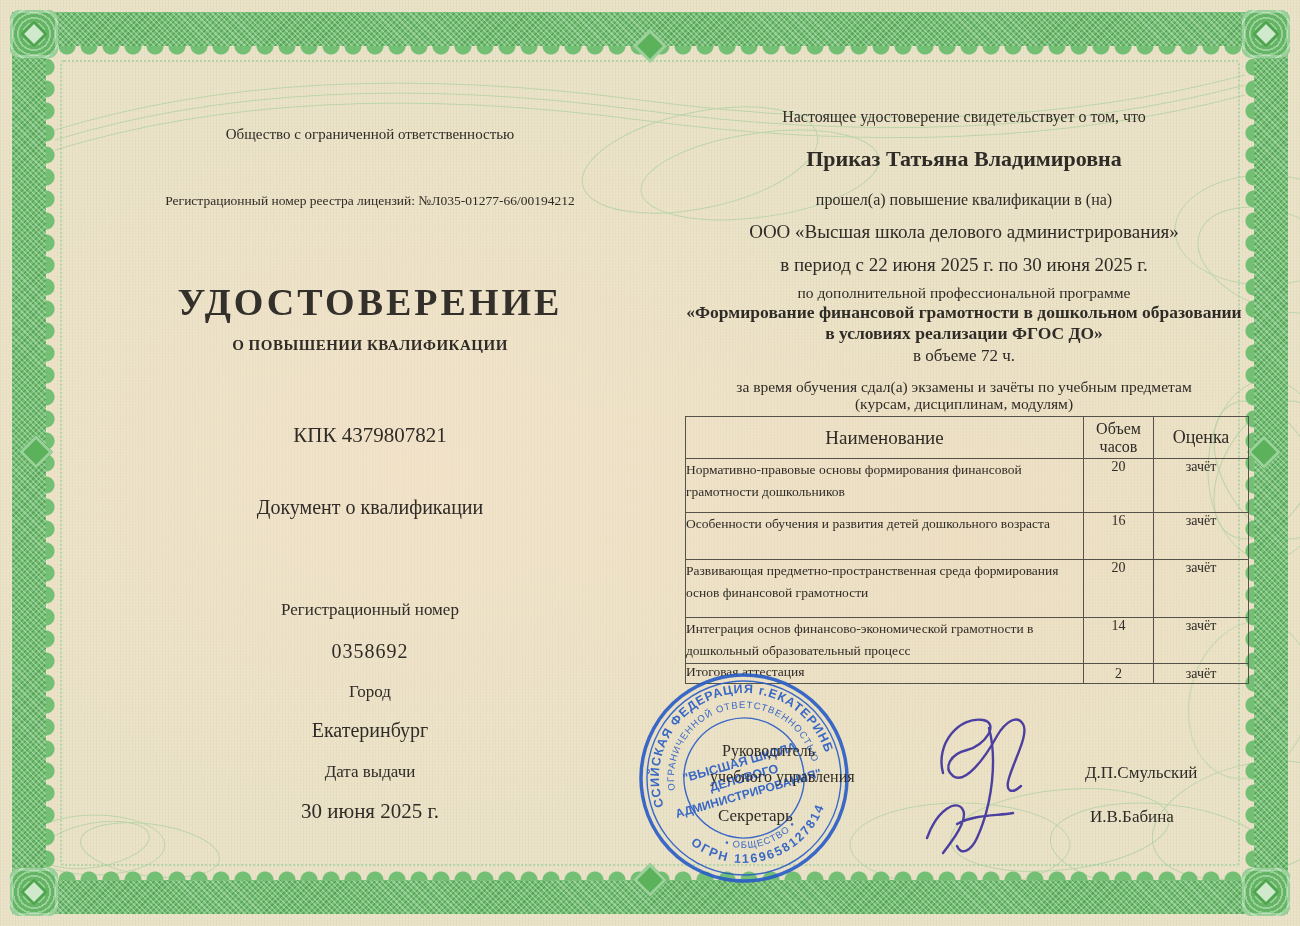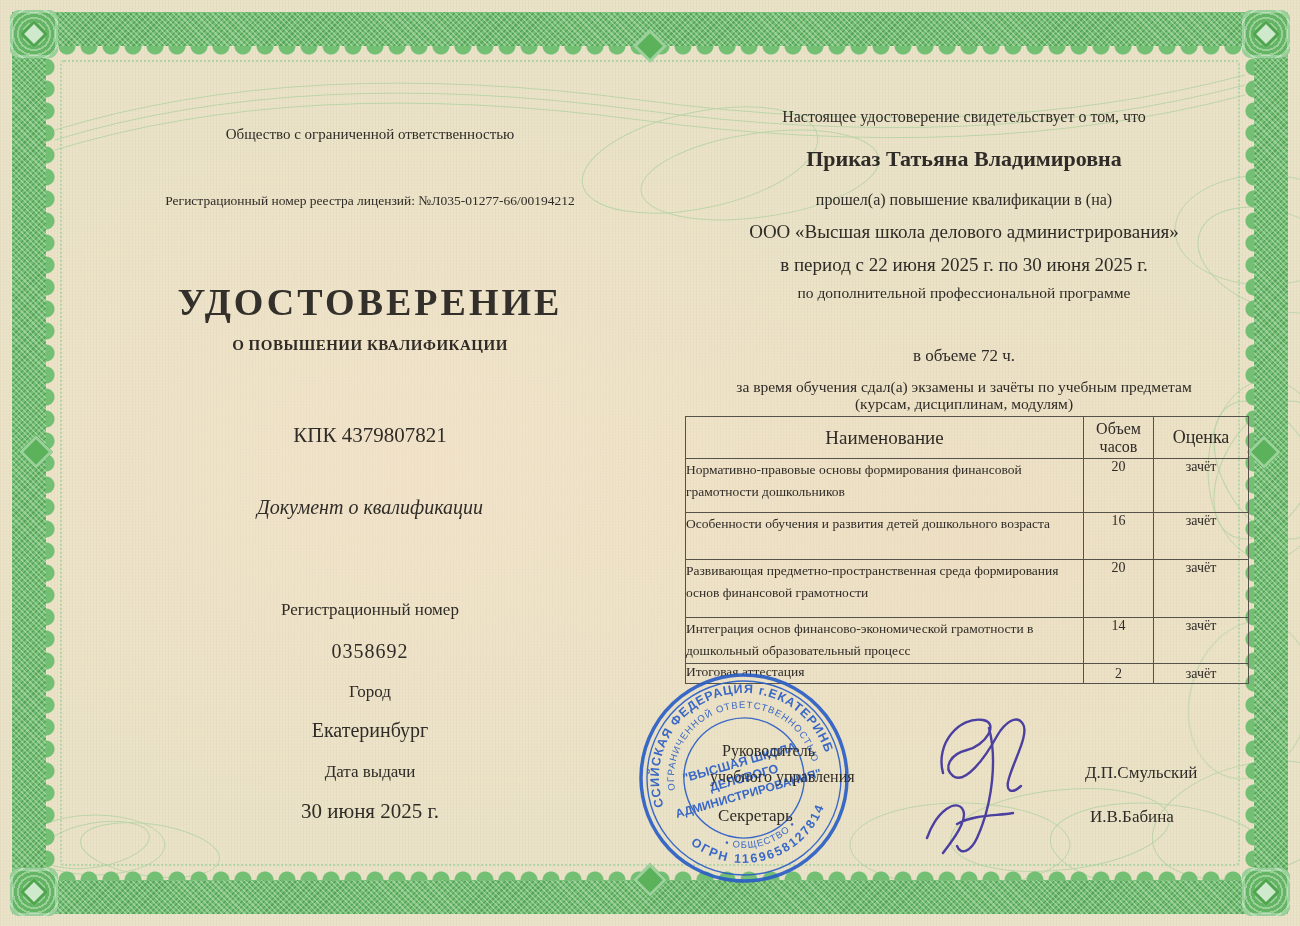--- a/index.html
+++ b/index.html
@@ -49,21 +49,21 @@
   .left-col{left:120px;width:500px;}
   .right-col{left:660px;width:608px;}
   
   .org-type{top:126px;font-size:15px;}
   .org-name{top:148px;font-size:19px;}
   .license1{top:193px;font-size:13.5px;}
   .license2{top:209px;font-size:13.5px;}
   .doc-title{top:280px;font-size:38px;font-weight:bold;letter-spacing:3px;color:#33302b;}
   .doc-subtitle{top:337px;font-size:15px;font-weight:bold;letter-spacing:.5px;}
   .kpk{top:423px;font-size:21px;}
-  .doc-type{top:496px;font-size:20px;font-style:italic;}
+  .doc-type{top:496px;font-size:20px;}
   .reg-label{top:600px;font-size:17px;}
   .reg-number{top:640px;font-size:20px;letter-spacing:1px;}
   .city-label{top:682px;font-size:17px;}
   .city{top:719px;font-size:20px;}
   .date-label{top:762px;font-size:17px;}
   .date{top:799px;font-size:21px;}
   
   .intro{top:108px;font-size:16px;}
   .holder{top:146px;font-size:22px;font-weight:bold;}
   .completed{top:191px;font-size:16px;}
@@ -148,20 +148,21 @@
   <div class="t left-col city">Екатеринбург</div>
   <div class="t left-col date-label">Дата выдачи</div>
   <div class="t left-col date">30 июня 2025 г.</div>
 
   <div class="t right-col intro">Настоящее удостоверение свидетельствует о том, что</div>
   <div class="t right-col holder">Приказ Татьяна Владимировна</div>
   <div class="t right-col completed">прошел(а) повышение квалификации в (на)</div>
   <div class="t right-col org-line">ООО «Высшая школа делового администрирования»</div>
   <div class="t right-col period">в период с 22 июня 2025 г. по 30 июня 2025 г.</div>
   <div class="t right-col program-label">по дополнительной профессиональной программе</div>
+  <div class="t program-name">«Формирование финансовой грамотности в дошкольном образовании в условиях реализации ФГОС ДО»</div>
   <div class="t right-col volume">в объеме 72 ч.</div>
   <div class="t right-col exams1">за время обучения сдал(а) экзамены и зачёты по учебным предметам</div>
   <div class="t right-col exams2">(курсам, дисциплинам, модулям)</div>
 
   <table class="marks">
     <colgroup>
         <col style="width:398px">
         <col style="width:70px">
         <col style="width:95px">
       </colgroup>

